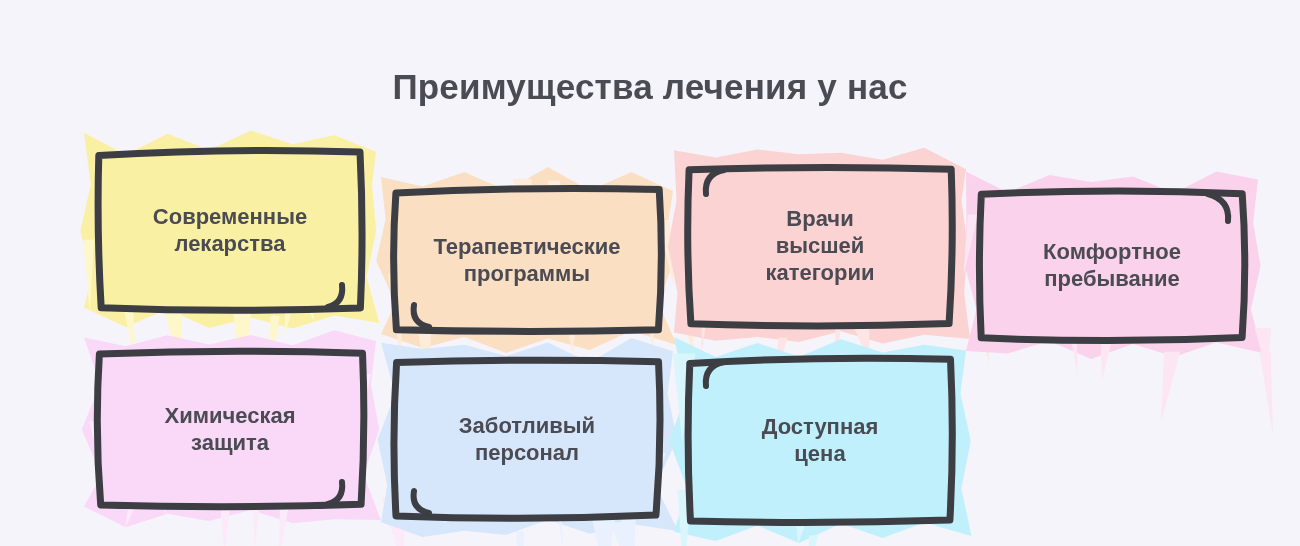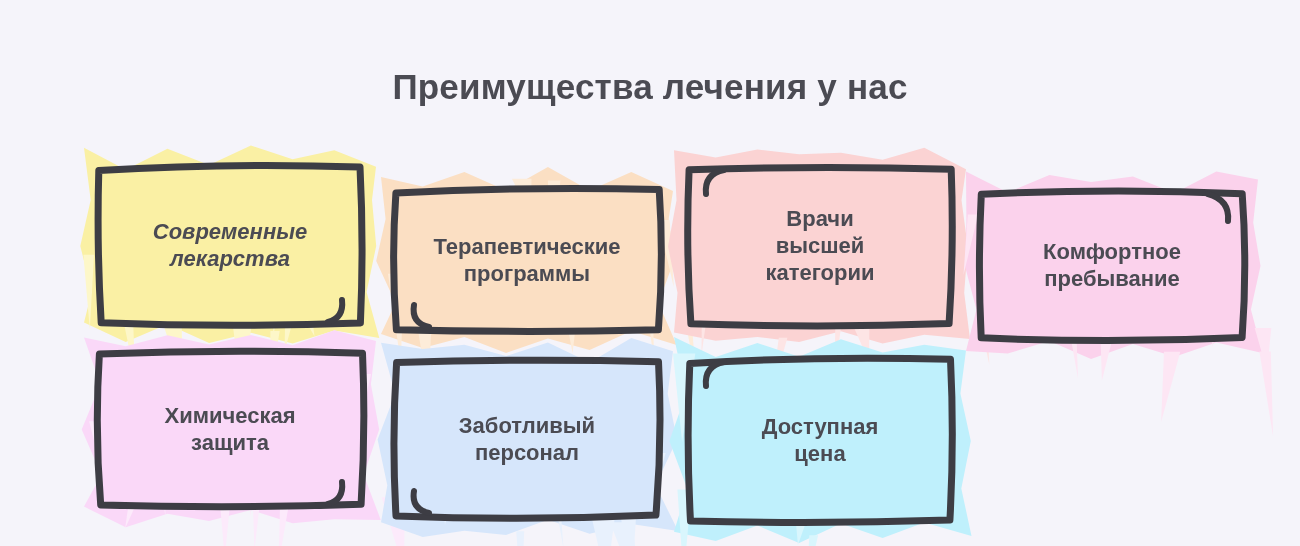--- a/index.html
+++ b/index.html
@@ -33,21 +33,21 @@
   }
 </style>
 </head>
 <body style="background: rgb(245, 244, 250);">
 
 <div id="stage">
 
   <div class="page-title">Преимущества лечения у нас</div>
 
   <div id="cards-layer">
-      <div class="card" style="left: 98px; top: 145px; width: 264px; height: 156px; font-style: italic;">
+      <div class="card" style="left: 98px; top: 130px; width: 264px; height: 156px;">
         <svg width="264" height="156" viewBox="0 0 264 156">
           <path d="M -14.0,-20.2 L 27.7,1.7 L 69.4,-19.3 L 111.1,-3.1 L 152.9,-22.5 L 194.6,-8.7 L 236.3,-17.8 L 278.0,-1.3 L 274.0,32.0 L 278.2,78.0 L 268.6,124.0 L 281.3,170.0 L 236.3,162.4 L 194.6,175.6 L 152.9,164.7 L 111.1,174.9 L 69.4,156.2 L 27.7,174.1 L -14.0,154.5 L -6.3,124.0 L -17.7,78.0 L -7.3,32.0 Z" fill="#faf0a4"></path>
           <path d="M 172.4,162.9 L 181.7,162.9 L 172.1,221.6 Z M 189.0,41.9 L 212.1,41.9 L 191.3,103.1 Z M 187.7,128.1 L 201.7,128.1 L 186.5,183.7 Z M 32.8,63.8 L 52.4,63.8 L 48.2,99.5 Z M 34.7,56.5 L 47.1,56.5 L 30.1,87.5 Z M 95.2,14.9 L 110.5,14.9 L 115.5,87.3 Z M 83.4,1.1 L 103.6,1.1 L 95.8,85.8 Z M -14.6,86.7 L -4.0,86.7 L -8.2,161.3 Z M 195.8,133.2 L 212.2,133.2 L 216.5,168.3 Z M 17.8,115.4 L 33.7,115.4 L 37.3,210.8 Z M 178.4,101.0 L 186.6,101.0 L 174.6,173.1 Z M 132.5,138.6 L 155.9,138.6 L 144.1,231.8 Z M 47.6,55.7 L 69.0,55.7 L 62.8,141.2 Z M 61.8,146.1 L 83.7,146.1 L 84.2,213.8 Z M 127.7,2.7 L 144.2,2.7 L 128.2,35.5 Z M 212.8,94.5 L 222.5,94.5 L 205.2,150.9 Z " fill="#fdf7c9"></path>
           <path d="M 0.8,2.4 Q 131.4,-5.4 262.0,-1.0 Q 265.9,76.9 262.4,154.9 Q 132.8,159.8 3.2,154.7 Q -1.4,78.6 0.8,2.4 Z" fill="#faf0a4"></path>
           <path d="M 0.8,2.4 Q 131.4,-5.4 262.0,-1.0 Q 265.9,76.9 262.4,154.9 Q 132.8,159.8 3.2,154.7 Q -1.4,78.6 0.8,2.4 Z" fill="none" stroke="#3d3d44" stroke-width="7" stroke-linejoin="round" stroke-linecap="round"></path>
           <path d="M 230.0,154.0 Q 246.0,150.0 244.0,132.0" fill="none" stroke="#3d3d44" stroke-width="6" stroke-linecap="round"></path>
         </svg>
         <div class="card-label">Современные
 лекарства</div>
       </div>

